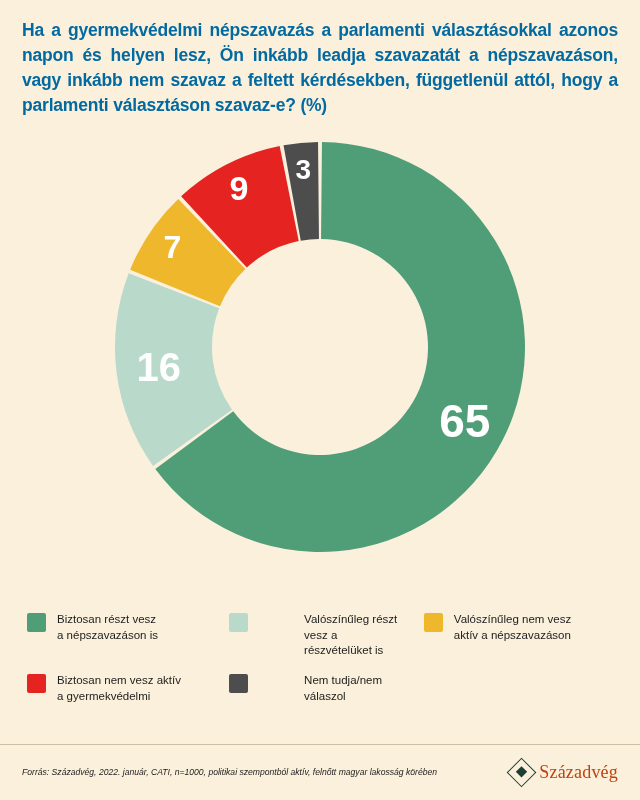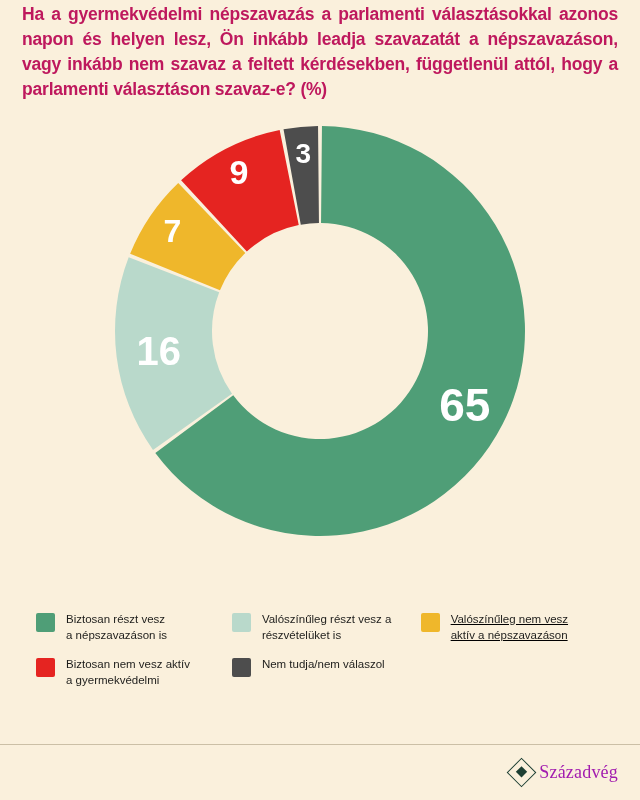--- a/index.html
+++ b/index.html
@@ -15,25 +15,25 @@
     position: relative;
   }
   .page {
     width: 640px;
     height: 800px;
     position: relative;
     background: #faf0dc;
     box-sizing: border-box;
   }
   .title {
-    padding: 2px 22px 0 22px;
+    padding: 18px 22px 0 22px;
     font-size: 17.5px;
     font-weight: bold;
     line-height: 1.42;
-    color: #be185d;
+    color: #0369a1;
     letter-spacing: -0.2px;
     text-align: justify;
     text-align-last: left;
   }
   .chart-area {
     position: relative;
     width: 640px;
     height: 460px;
     margin-top: 2px;
   }
@@ -51,36 +51,36 @@
   .slice-label {
     font-family: "Liberation Sans", sans-serif;
     font-weight: bold;
     fill: #ffffff;
   }
   .legend {
     position: absolute;
     left: 0;
     top: 612px;
     width: 640px;
-    padding: 0 36px;
+    padding: 0 27px;
     box-sizing: border-box;
   }
   .legend-row {
     display: flex;
     margin-bottom: 14px;
   }
   .legend-item {
     display: flex;
     align-items: flex-start;
     box-sizing: border-box;
     padding-right: 8px;
   }
   .legend-item.col1 { width: 218px; }
-  .legend-item.col2 { width: 210px; }
-  .legend-item.col3 { width: 204px; text-decoration: underline; }
+  .legend-item.col2 { width: 210px; gap: 45px; }
+  .legend-item.col3 { width: 204px; }
   .swatch {
     width: 19px;
     height: 19px;
     border-radius: 2px;
     flex: 0 0 auto;
     margin-top: 1px;
   }
   .legend-text {
     margin-left: 11px;
     font-size: 11.5px;
@@ -125,21 +125,21 @@
     position: absolute;
     left: 4.5px;
     top: 4.5px;
     width: 8px;
     height: 8px;
     background: #1d3f33;
   }
   .brand-name {
     font-family: "Liberation Serif", serif;
     font-size: 18px;
-    color: #a21caf;
+    color: #c2410c;
     letter-spacing: 0.2px;
   }
 </style>
 </head>
 <body>
 
 <div class="page">
 
   <div class="title">Ha a gyermekvédelmi népszavazás a parlamenti választásokkal azonos napon és helyen lesz, Ön inkább leadja szavazatát a népszavazáson, vagy inkább nem szavaz a feltett kérdésekben, függetlenül attól, hogy a parlamenti választáson szavaz-e? (%)</div>
 
@@ -201,21 +201,21 @@
         <span class="legend-text">
           <span>Nem tudja/nem válaszol</span>
         </span>
       </div>
       <div class="legend-item col3"></div>
     </div>
   </div>
 
   <div class="footer">
     <div class="source">
-      <br>
+      <span>Forrás: Századvég, 2022. január, CATI, n=1000, politikai szempontból aktív, felnőtt magyar lakosság körében</span><br>
     </div>
     <div class="brand">
       <span class="brand-mark"></span>
       <span class="brand-name">Századvég</span>
     </div>
   </div>
 
 </div>
 
 </body></html>

